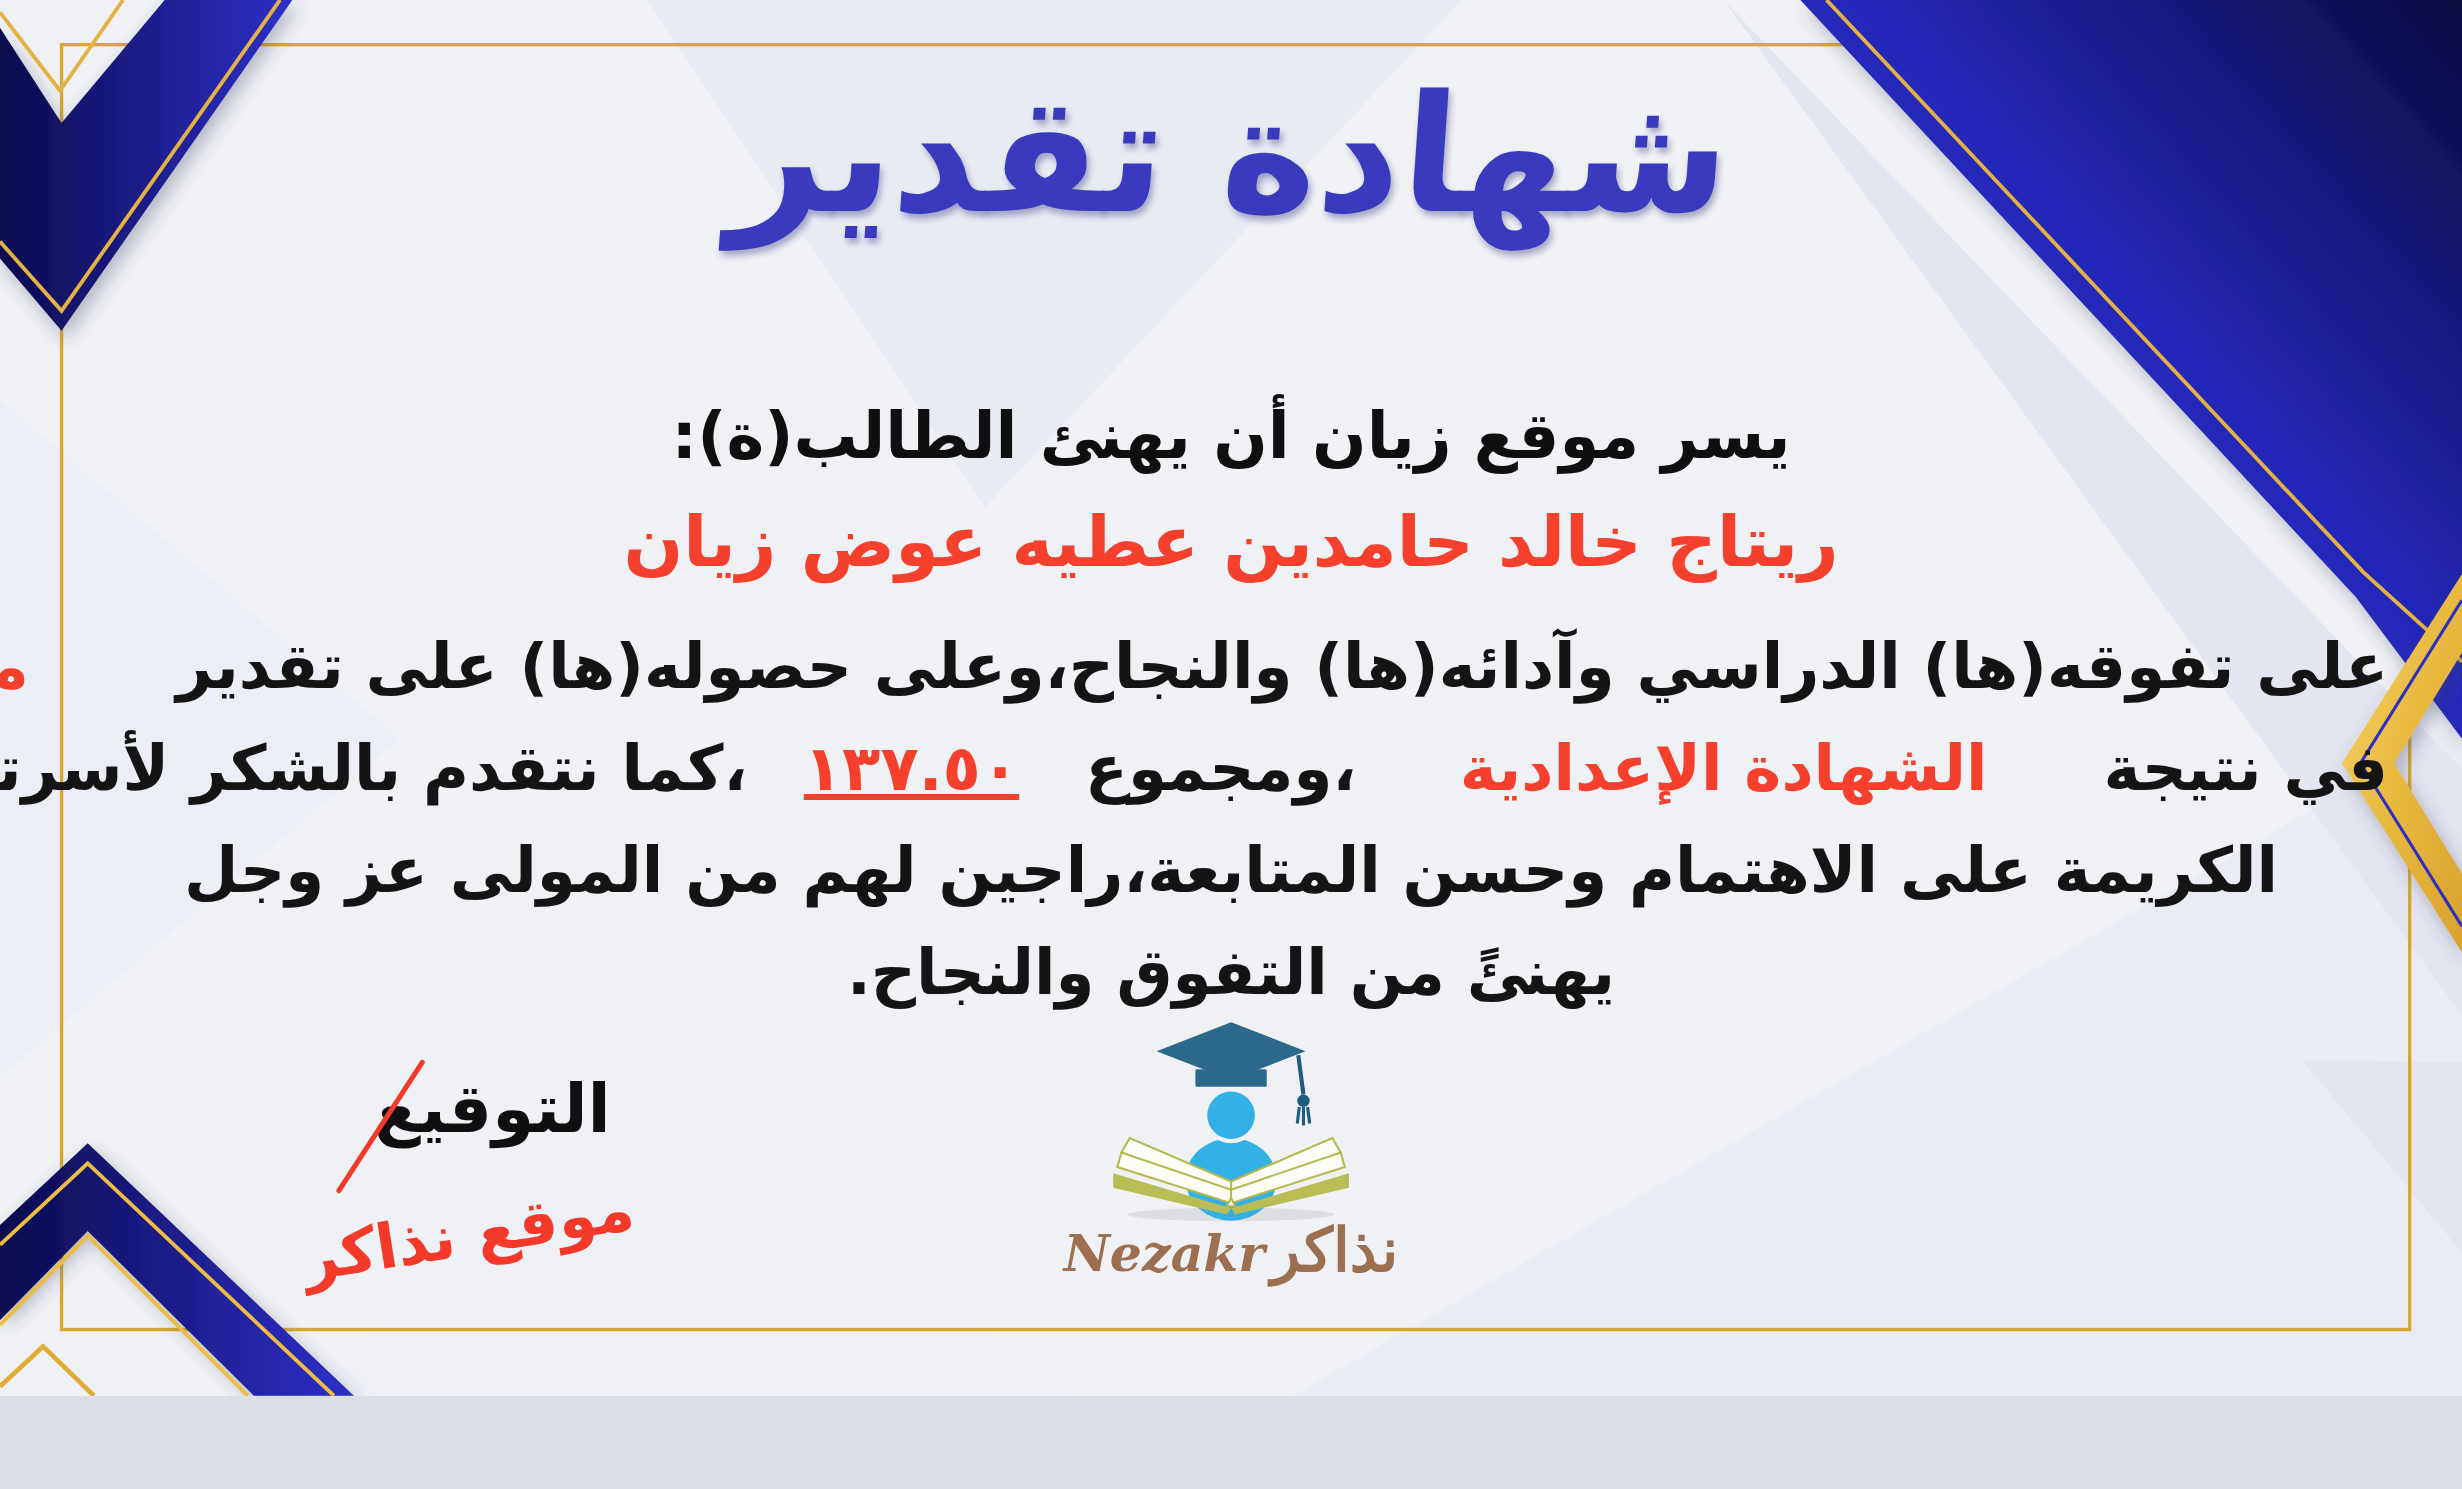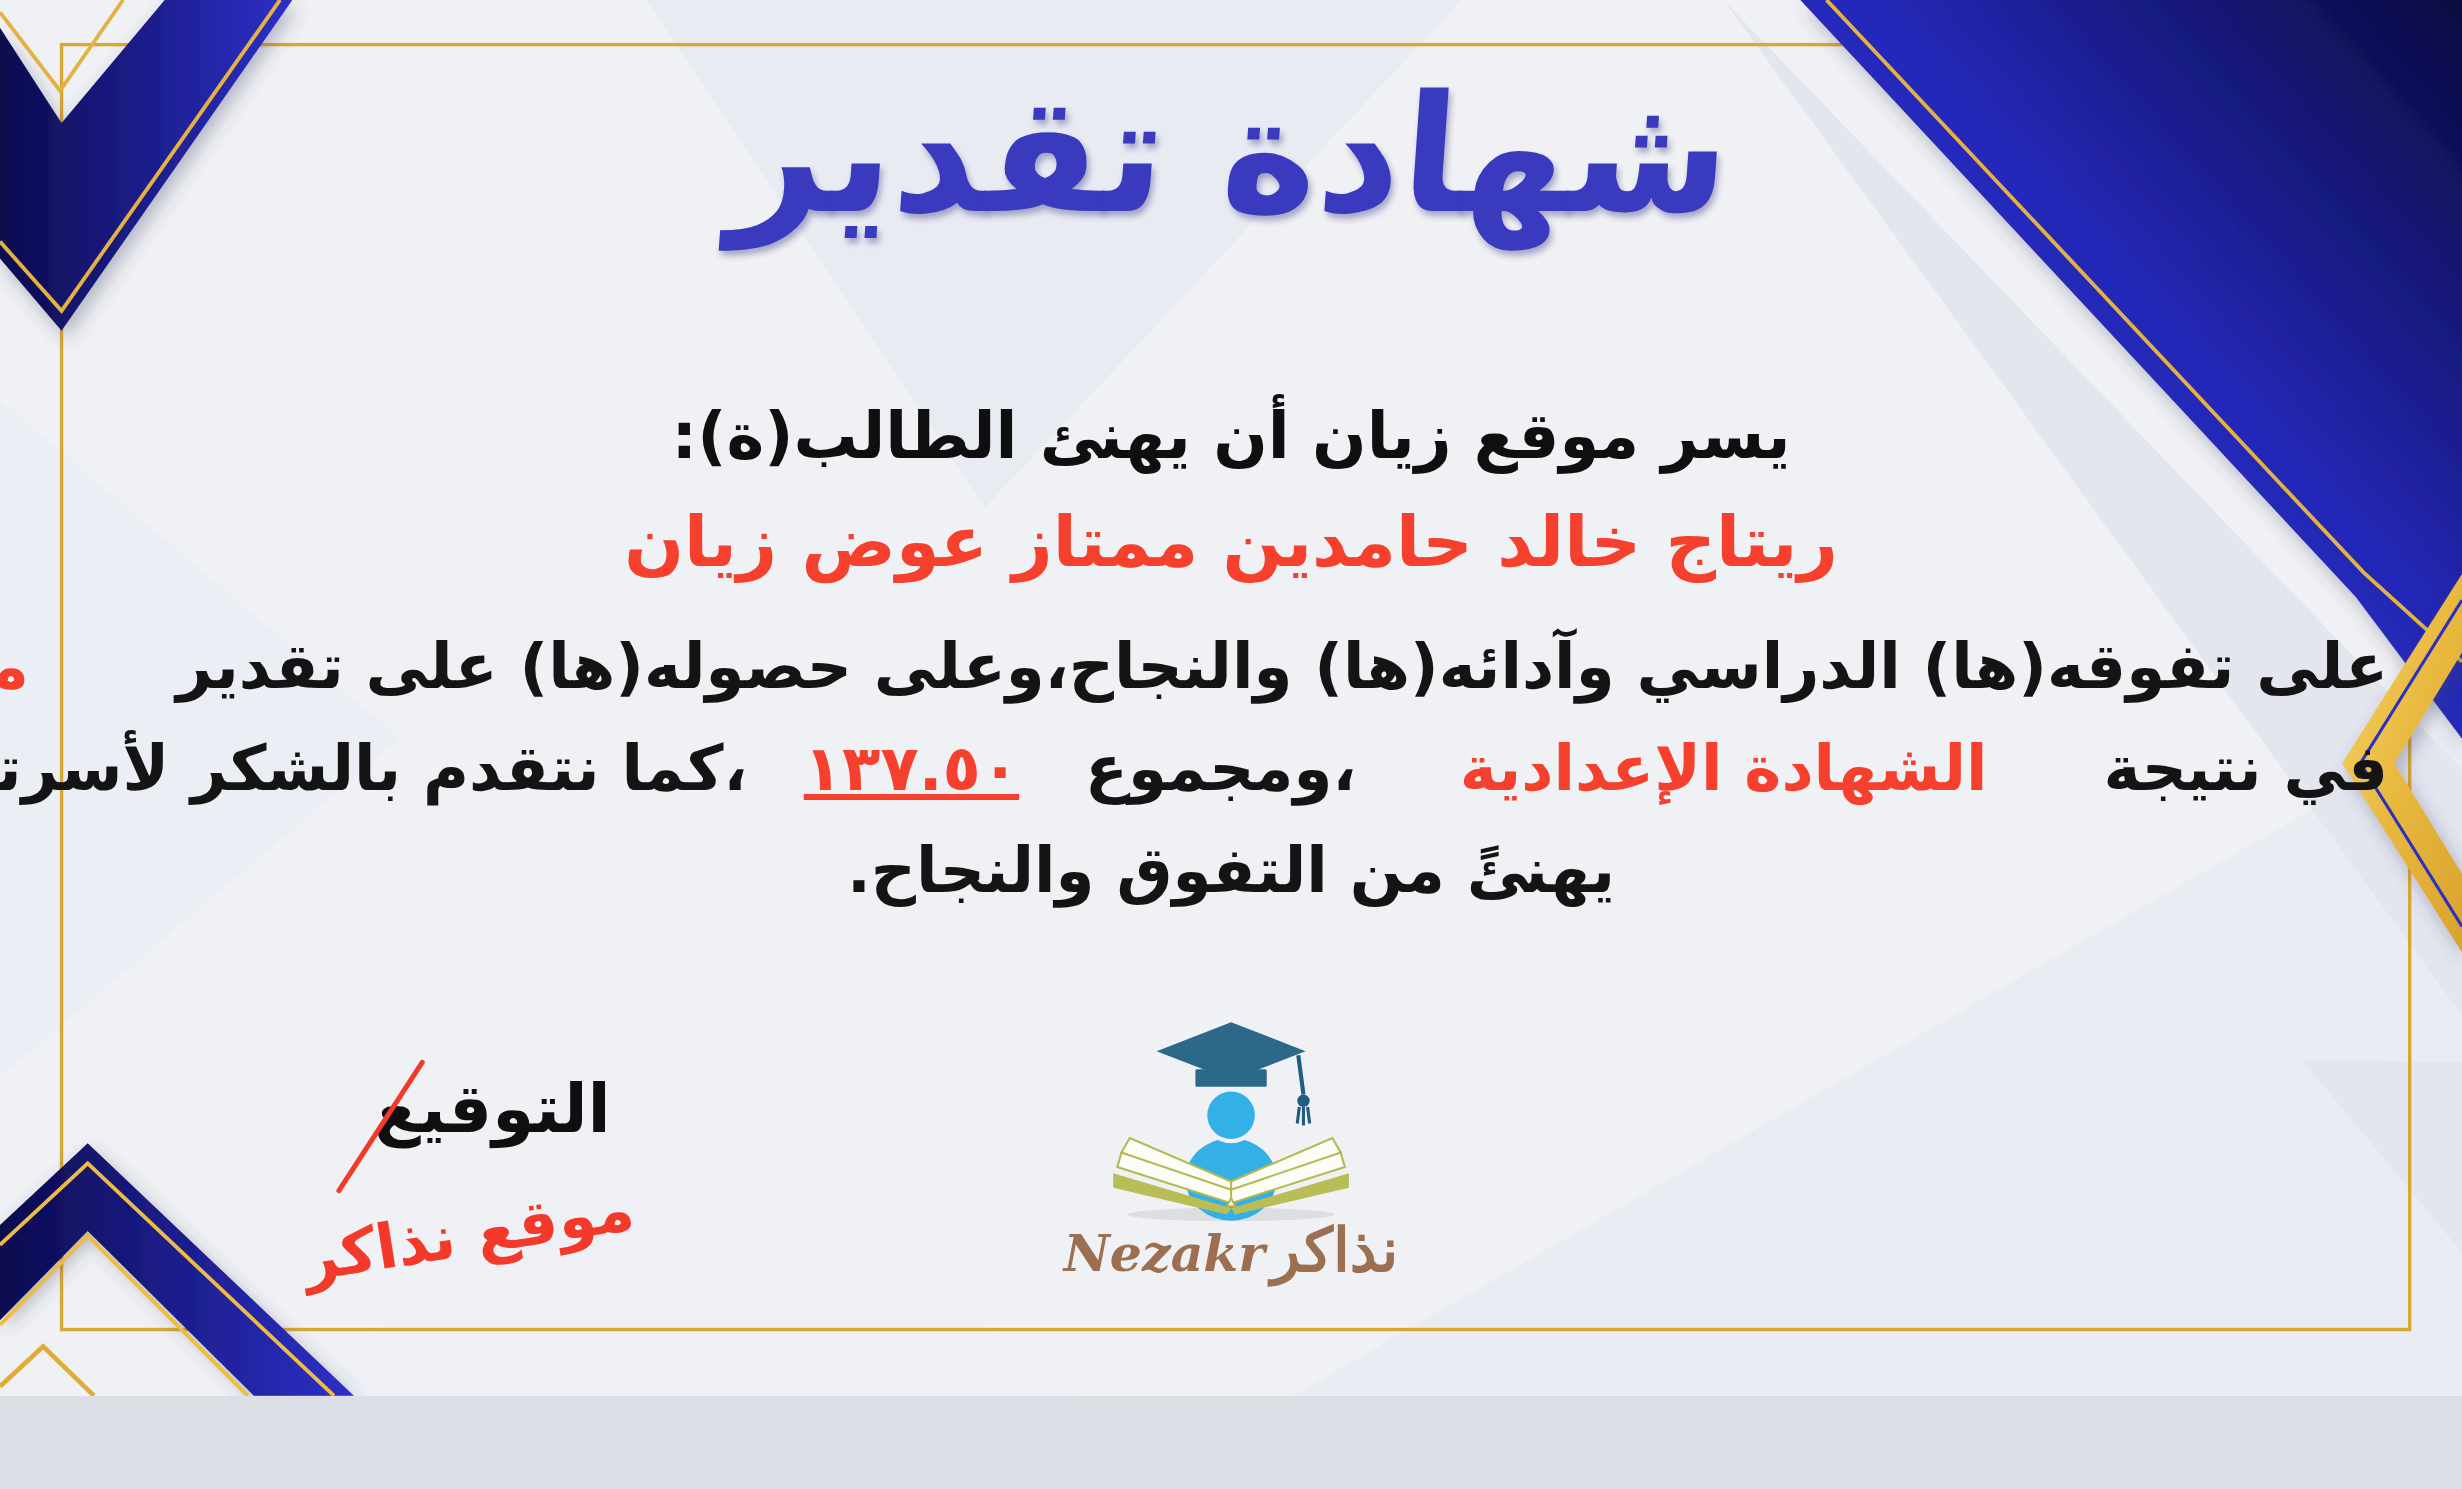--- a/index.html
+++ b/index.html
@@ -175,33 +175,36 @@
     <g>
       <polygon points="1600,373 1522,496 1600,619 1600,568 1556,496 1600,424" fill="url(#goldGrad)" filter="url(#soft)"></polygon>
       <polyline points="1600,390 1534,496 1600,602" fill="none" stroke="#2c2fc0" stroke-width="2"></polyline>
     </g>
   </svg>
 
   <div class="abs title" dir="rtl">شهادة تقدير</div>
 
   <div class="abs intro" dir="rtl">يسر موقع زيان أن يهنئ الطالب(ة):</div>
 
-  <div class="abs student" dir="rtl">ريتاج خالد حامدين ممتاز عوض زيان</div>
+  <div class="abs student" dir="rtl">ريتاج خالد حامدين عطيه عوض زيان</div>
 
   <div class="para">
     <div class="line">
       <span>على تفوقه(ها) الدراسي وآدائه(ها) والنجاح،وعلى حصوله(ها) على تقدير</span>
       <span class="hl g1">ممتاز</span>
     </div>
     <div class="line">
       <span>في نتيجة</span>
       <span class="hl g2">الشهادة الإعدادية</span>
       <span>،ومجموع</span>
       <span class="hl g3">١٣٧.٥٠</span>
       <span>،كما نتقدم بالشكر لأسرته(ها)</span>
+    </div>
+    <div class="line">
+      <span>الكريمة على الاهتمام وحسن المتابعة،راجين لهم من المولى عز وجل</span>
     </div>
     <div class="line">
       <span>يهنئً من التفوق والنجاح.</span>
     </div>
   </div>
 
   <div class="sign-label" dir="rtl">التوقيع</div>
   <div class="sign-stroke"></div>
   <div class="sign-script" dir="rtl">موقع نذاكر</div>
 

